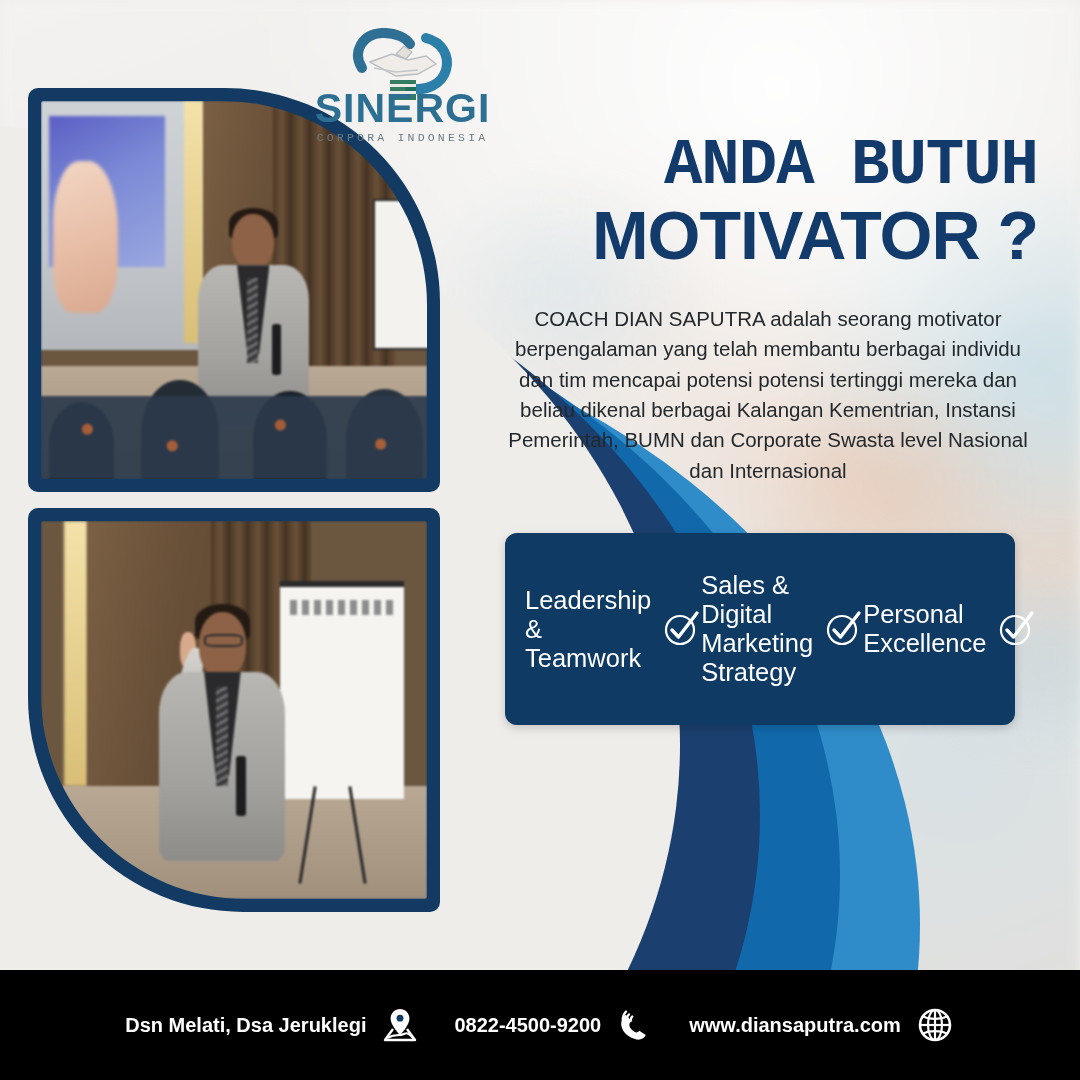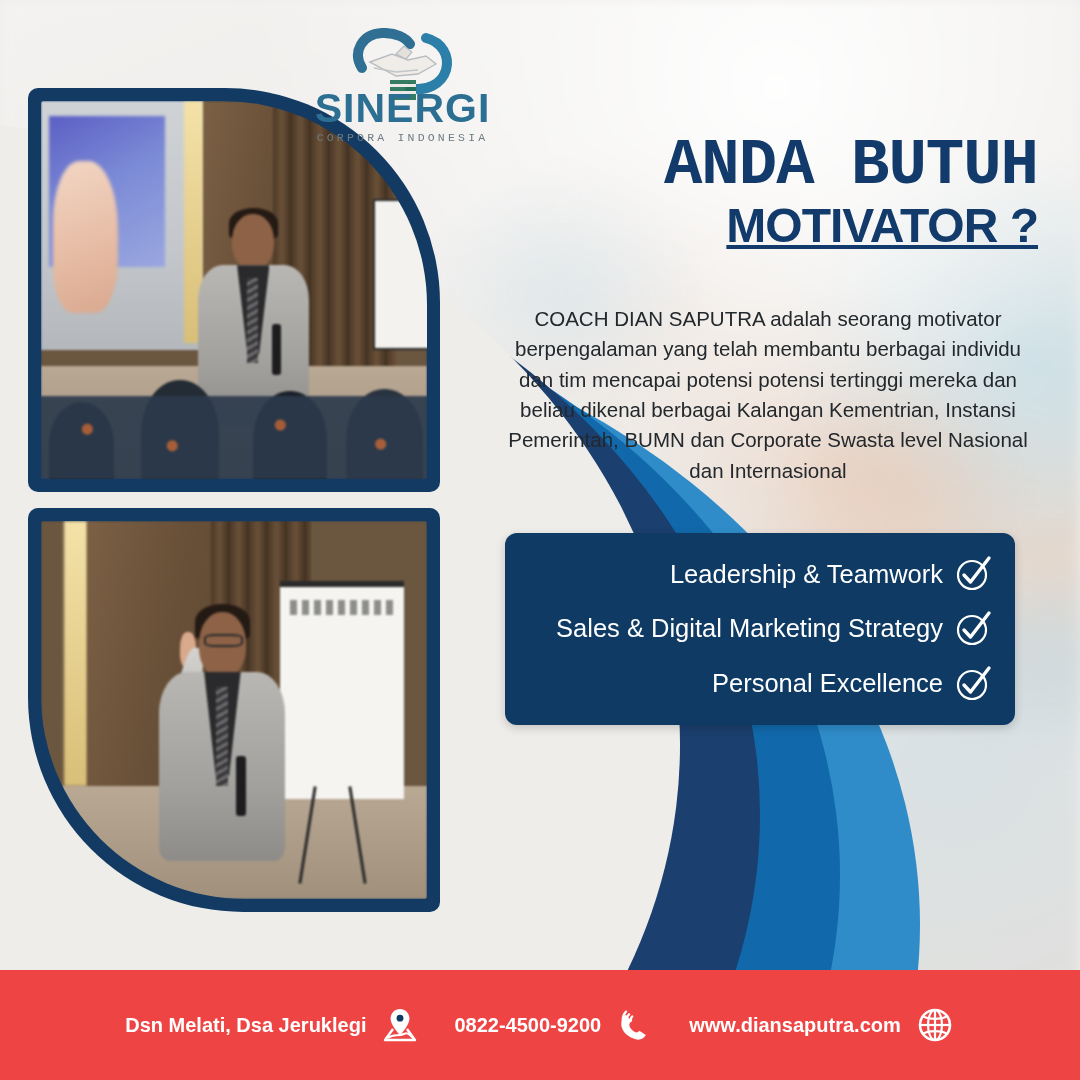--- a/index.html
+++ b/index.html
@@ -255,21 +255,21 @@
     position: absolute;
     right: 42px; top: 136px;
     width: 620px;
     text-align: right;
     color: #123a6b;
     font-weight: 800;
     letter-spacing: -1px;
     line-height: 0.96;
   }
   .headline .l1 { font-size: 64px; display: block; font-family: Liberation Mono, monospace; }
-  .headline .l2 { font-size: 48px; display: block; margin-top: 6px; text-decoration: underline; }
+  .headline .l2 { font-size: 68px; display: block; margin-top: 6px; }
 
   
   .body-copy {
     position: absolute;
     right: 42px; top: 304px;
     width: 540px;
     text-align: center;
     font-size: 20.5px;
     line-height: 1.48;
     color: #23282c;
@@ -279,39 +279,39 @@
   .services {
     position: absolute;
     left: 505px; top: 533px;
     width: 510px; height: 192px;
     background: #0e3a63;
     border-radius: 12px;
     box-shadow: 0 3px 10px rgba(0,0,0,0.18);
     box-sizing: border-box;
     padding: 14px 22px 14px 20px;
     display: flex;
-    flex-direction: column;
+    flex-direction: row;
     justify-content: space-around;
   }
   .service-row {
     display: flex;
     align-items: center;
     justify-content: flex-end;
     gap: 10px;
     color: #ffffff;
     font-size: 25.5px;
   }
   .check-icon { width: 40px; height: 40px; flex: 0 0 40px; display: block; }
 
   
   .footer {
     position: absolute;
     left: 0; bottom: 0;
     width: 1080px; height: 110px;
-    background: #ef4444;
+    background: #000000;
     display: flex;
     align-items: center;
     justify-content: center;
     gap: 34px;
   }
   .f-item {
     display: flex;
     align-items: center;
     gap: 14px;
     color: #ffffff;

